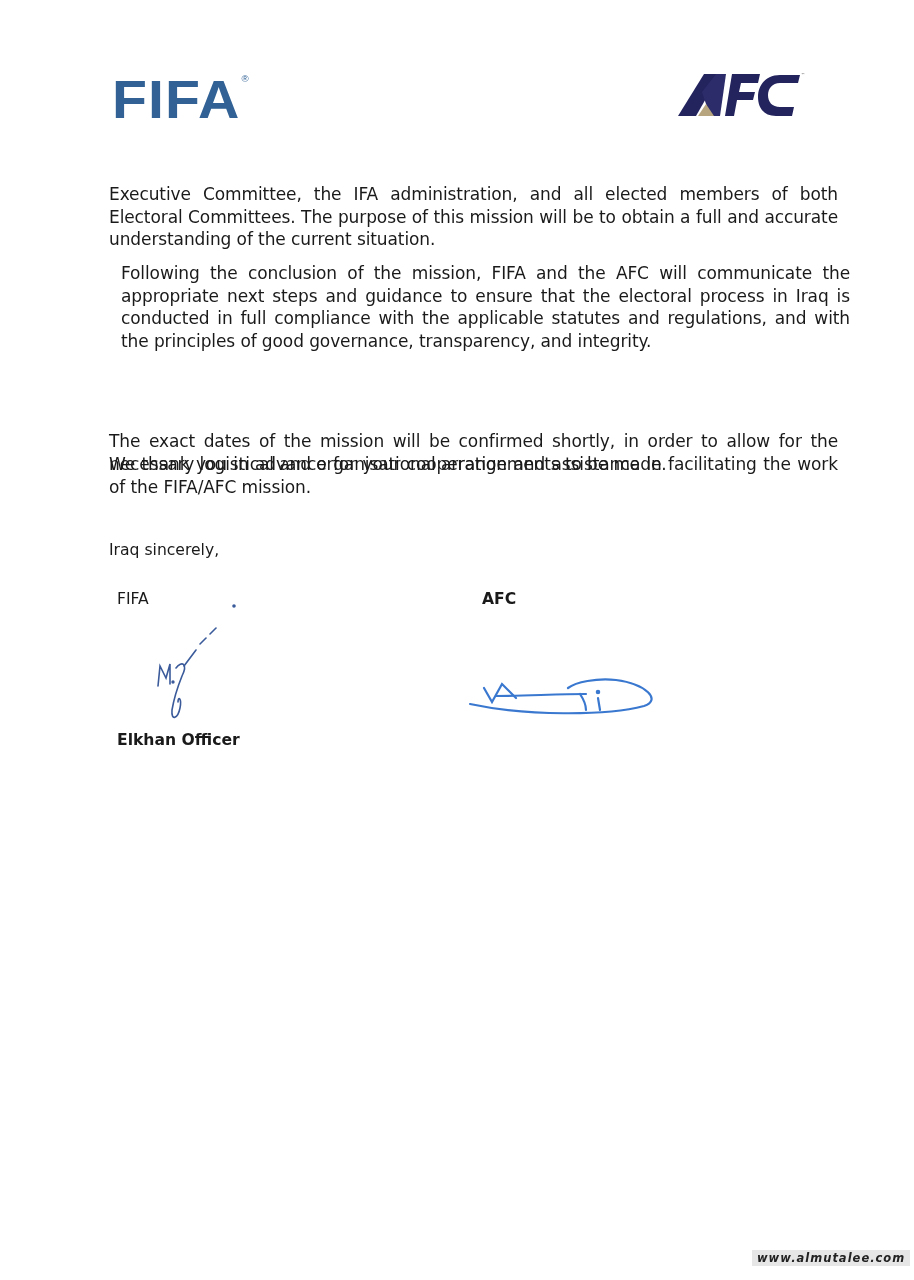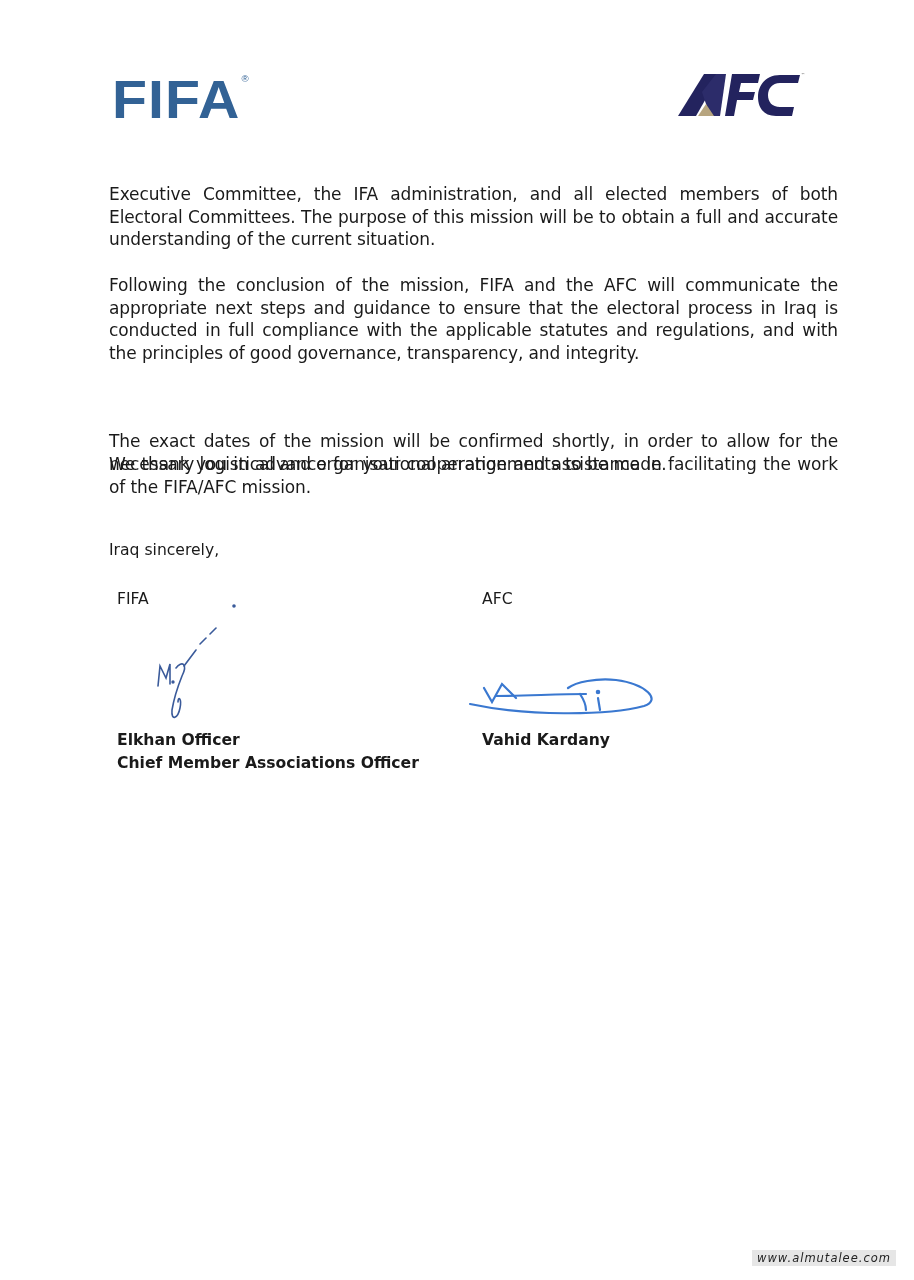--- a/index.html
+++ b/index.html
@@ -15,37 +15,37 @@
     transform: scaleX(1.08); transform-origin: left top;
   }
   .logo-fifa .reg { font-size: 9px; vertical-align: top; position: relative; top: 2px; left: 1px; font-weight: 400; }
   .logo-afc { position: absolute; left: 676px; top: 70px; width: 130px; height: 52px; }
   .body-text {
     position: absolute; left: 109px; width: 729px;
     font-size: 17px; line-height: 22.5px; text-align: justify; margin: 0;
     letter-spacing: -0.1px;
   }
   .p1 { top: 183px; }
-  .p2 { top: 274px; }
+  .p2 { top: 262px; margin-left: 12px; }
   .p3 { top: 386px; margin-top: 44px; }
   .p4 { top: 453px; }
   .closing { position: absolute; left: 109px; top: 541px; font-size: 15.6px; }
   .org-label { position: absolute; top: 590px; font-size: 15.6px; }
   .org-fifa { left: 117px; }
-  .org-afc { left: 482px; }
+  .org-afc { left: 482px; font-weight: bold; }
   .sig { position: absolute; }
   .sig-fifa { left: 148px; top: 598px; width: 100px; height: 130px; }
   .sig-afc { left: 466px; top: 660px; width: 190px; height: 60px; }
   .signer { position: absolute; top: 729px; font-weight: 700; font-size: 15.6px; line-height: 23px; }
   .signer-fifa { left: 117px; width: 330px; }
   .signer-afc { left: 482px; width: 330px; }
   .watermark {
     position: absolute; left: 752px; top: 1250px; padding: 1px 5px;
     background: #e6e6e6; border-radius: 0;
-    font-family: "DejaVu Sans", sans-serif; font-weight: 400; font-style: italic;
+    font-family: "DejaVu Sans", sans-serif; font-weight: 700; font-style: italic;
     font-size: 11.5px; letter-spacing: 1px; color: #222;
   }
 </style>
 </head>
 <body>
 
 <div class="logo-fifa"><span>FIFA</span><span class="reg">®</span></div>
 
 <svg class="logo-afc" viewBox="0 0 130 52">
   <polygon points="2,46 28,4 44,4 20,46" fill="#23235e"></polygon>
@@ -84,20 +84,18 @@
     <path d="M30,36 C60,36 90,34 120,34"></path>
     <path d="M4,44 C60,56 140,56 178,46 C196,40 180,24 150,20 C130,18 110,22 102,28"></path>
     <path d="M114,34 C118,40 120,46 120,50"></path>
     <path d="M132,38 L134,50"></path>
     <circle cx="132" cy="32" r="1.2" fill="#3a78d0"></circle>
   </g>
 </svg>
 
 <div class="signer signer-fifa">
   <div>Elkhan Officer</div>
-  <div>Chief Member Associations Officer</div>
 </div>
 
 <div class="signer signer-afc">
-  <div>Vahid Kardany</div>
 </div>
 
 <div class="watermark">www.almutalee.com</div>
 
 </body></html>

